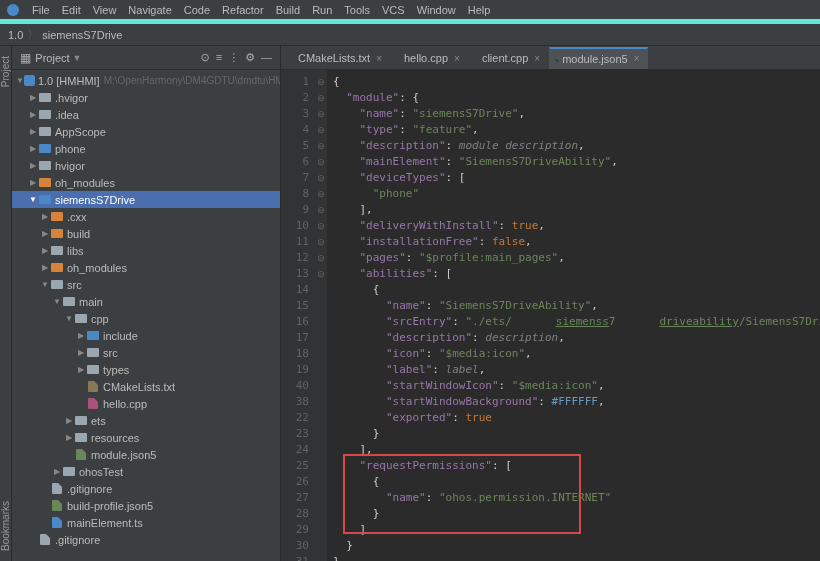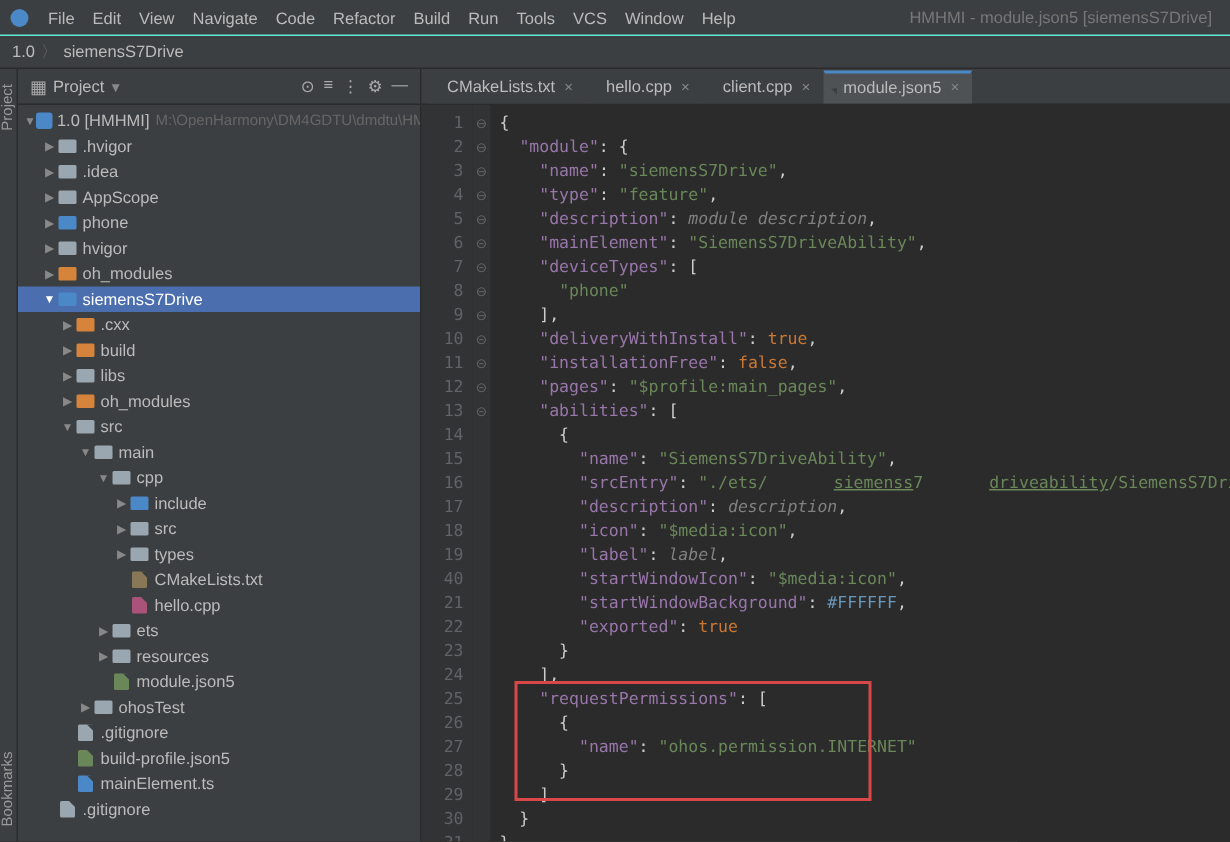--- a/index.html
+++ b/index.html
@@ -1,17 +1,17 @@
 <!DOCTYPE html>
 <html><head>
 <meta charset="utf-8">
 <style>
 * { margin:0; padding:0; box-sizing:border-box; }
 body { font-family:"Segoe UI",Arial,sans-serif; font-size:12px; background:#3c3f41; color:#bbbbbb; width:820px; height:561px; overflow:hidden; }
-.menubar { height:24px; background:#3c3f41; display:flex; align-items:center; padding:0 6px; border-bottom:1px solid #5eead4;text-align:center; }
+.menubar { height:24px; background:#3c3f41; display:flex; align-items:center; padding:0 6px; border-bottom:5px solid #5eead4;text-align:center; }
 .menubar .logo { width:14px; height:14px; margin-right:6px; display:flex; align-items:center; justify-content:center; }
 .menubar .menu-item { padding:0 6px; font-size:11px; color:#bbbbbb; cursor:pointer; }
 .menubar .title { margin-left:auto; color:#777; font-size:11px; padding-right:6px; }
 .navbar { height:22px; background:#3c3f41; display:flex; align-items:center; padding:0 8px; border-bottom:1px solid #2b2b2b; font-size:11px; color:#bbbbbb; }
 .navbar .sep { margin:0 4px; color:#666; }
 .main { display:flex; height:calc(100% - 46px); }
 .gutter { width:20px; background:#3c3f41; border-right:1px solid #2b2b2b; display:flex; flex-direction:column; align-items:center; }
 .gutter .gtext { writing-mode:vertical-rl; transform:rotate(180deg); font-size:10px; color:#999; margin-top:10px; }
 .sidebar { width:269px; background:#3c3f41; border-right:1px solid #2b2b2b; display:flex; flex-direction:column; }
 .side-head { height:24px; display:flex; align-items:center; padding:0 8px; border-bottom:1px solid #2b2b2b; }
@@ -58,21 +58,20 @@
 </head>
 <body>
 
 <div class="menubar">
   <span class="logo">
       <svg width="14" height="14">
         <circle cx="7" cy="7" r="6" fill="#4a88c7"></circle>
       </svg>
     </span>
   <span id="menu-ct"><span class="menu-item">File</span><span class="menu-item">Edit</span><span class="menu-item">View</span><span class="menu-item">Navigate</span><span class="menu-item">Code</span><span class="menu-item">Refactor</span><span class="menu-item">Build</span><span class="menu-item">Run</span><span class="menu-item">Tools</span><span class="menu-item">VCS</span><span class="menu-item">Window</span><span class="menu-item">Help</span></span>
-  <span class="title">HMHMI - module.json5 [siemensS7Drive]</span>
 </div>
 
 <div class="navbar">
   <span>1.0</span>
   <span class="sep">〉</span>
   <span class="ic"><span class="ic-folder bl"></span></span>
   <span>siemensS7Drive</span>
 </div>
 
 <div class="main">
@@ -333,21 +332,21 @@
           <div>11</div>
           <div>12</div>
           <div>13</div>
           <div>14</div>
           <div>15</div>
           <div>16</div>
           <div>17</div>
           <div>18</div>
           <div>19</div>
           <div>40</div>
-          <div>21</div>
+          <div>38</div>
           <div>22</div>
           <div>23</div>
           <div>24</div>
           <div>25</div>
           <div>26</div>
           <div>27</div>
           <div>28</div>
           <div>29</div>
           <div>30</div>
           <div>31</div>

